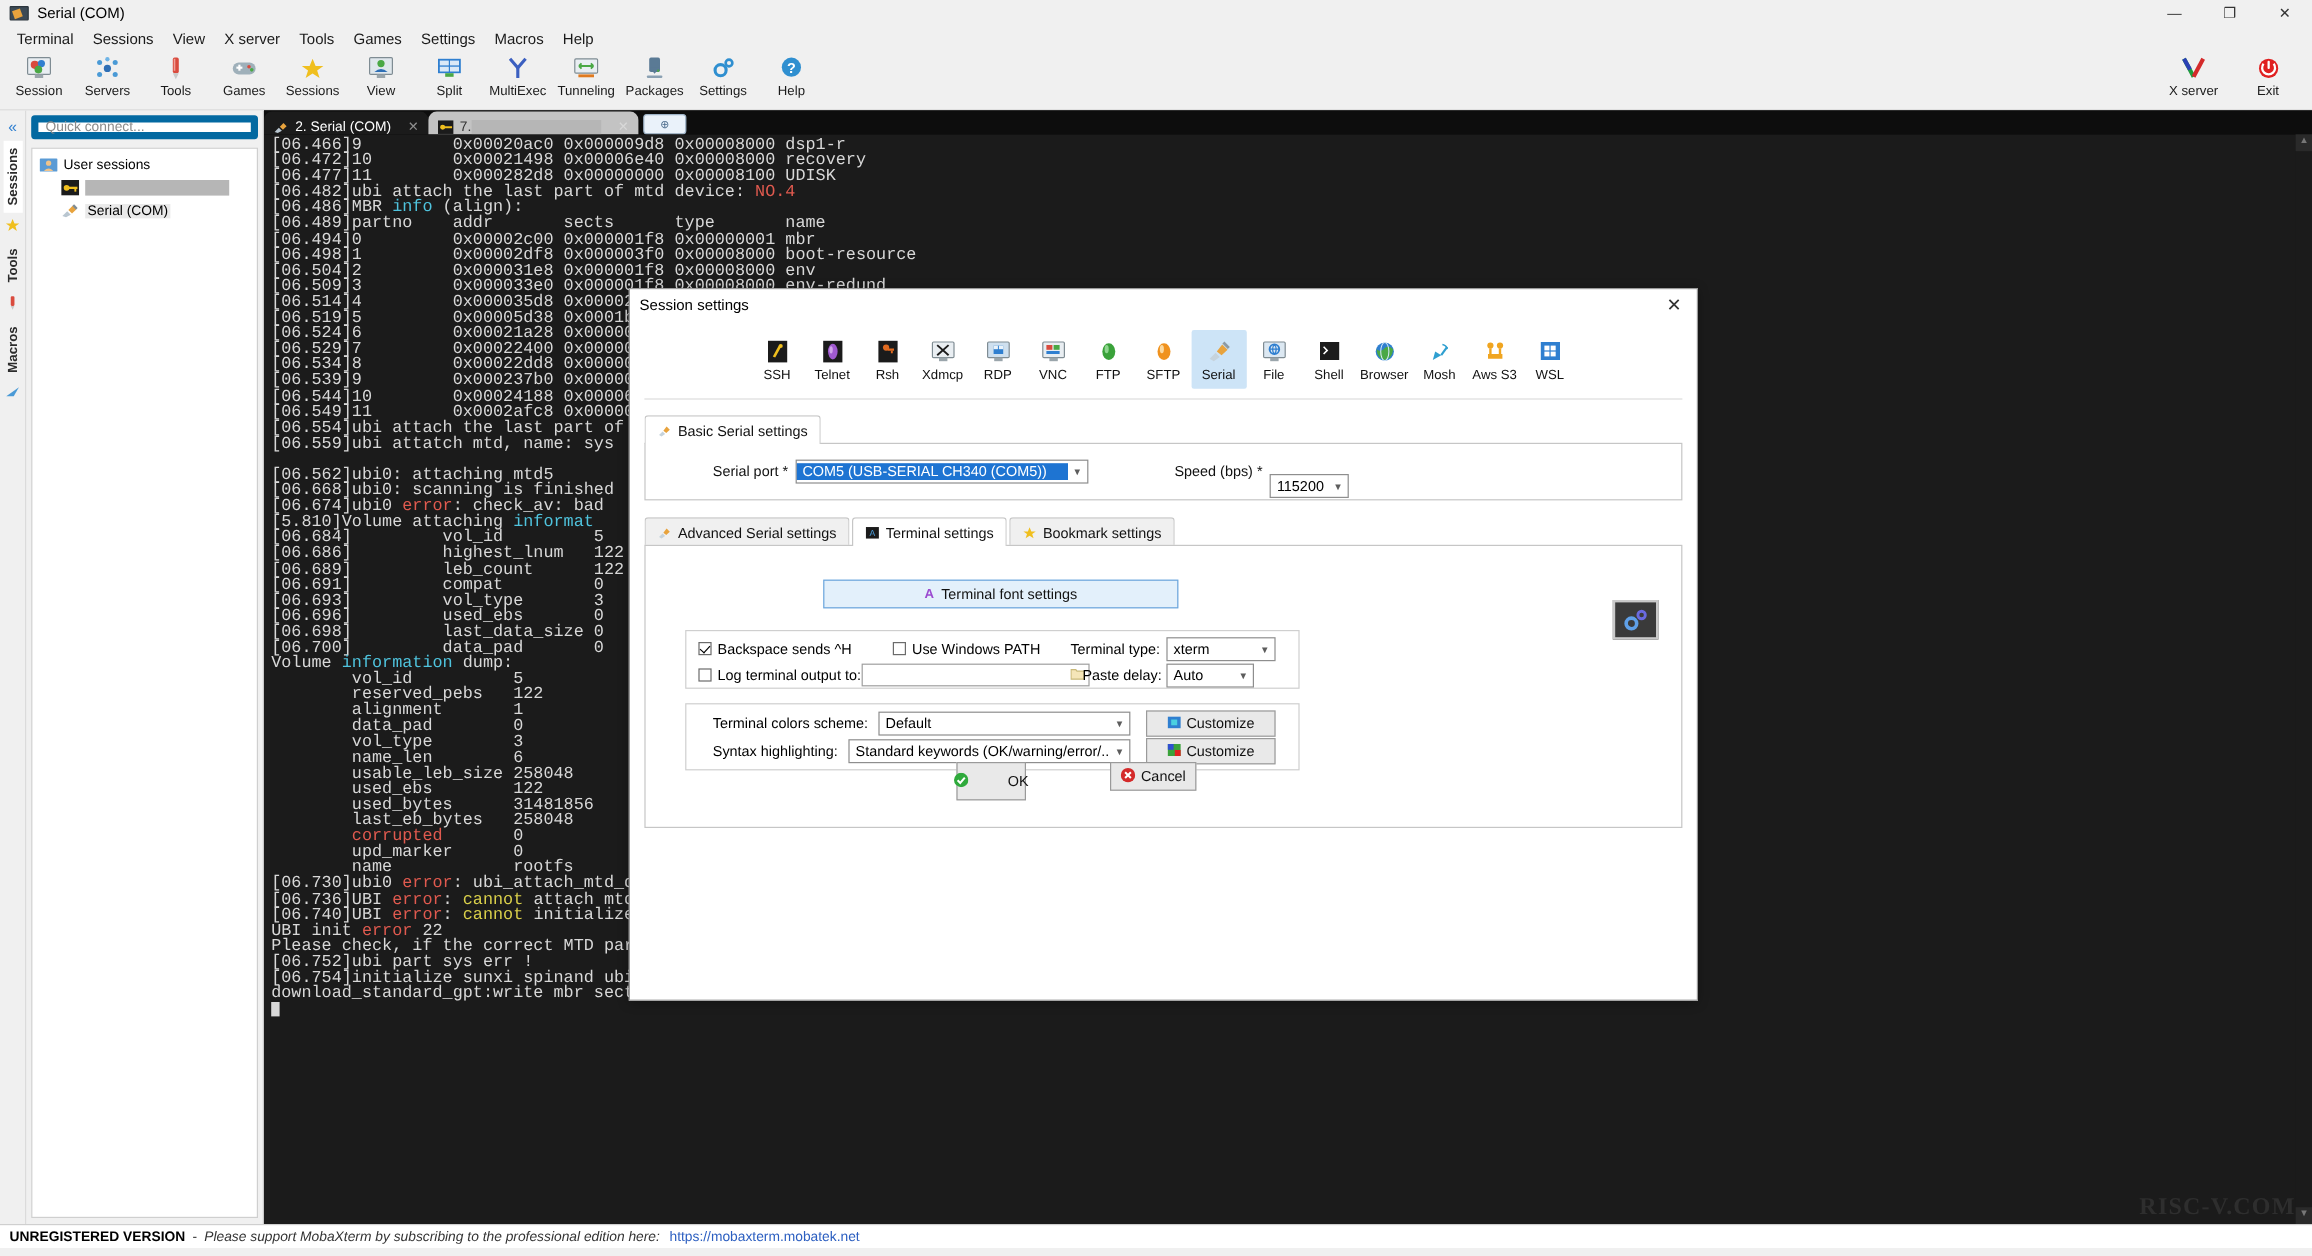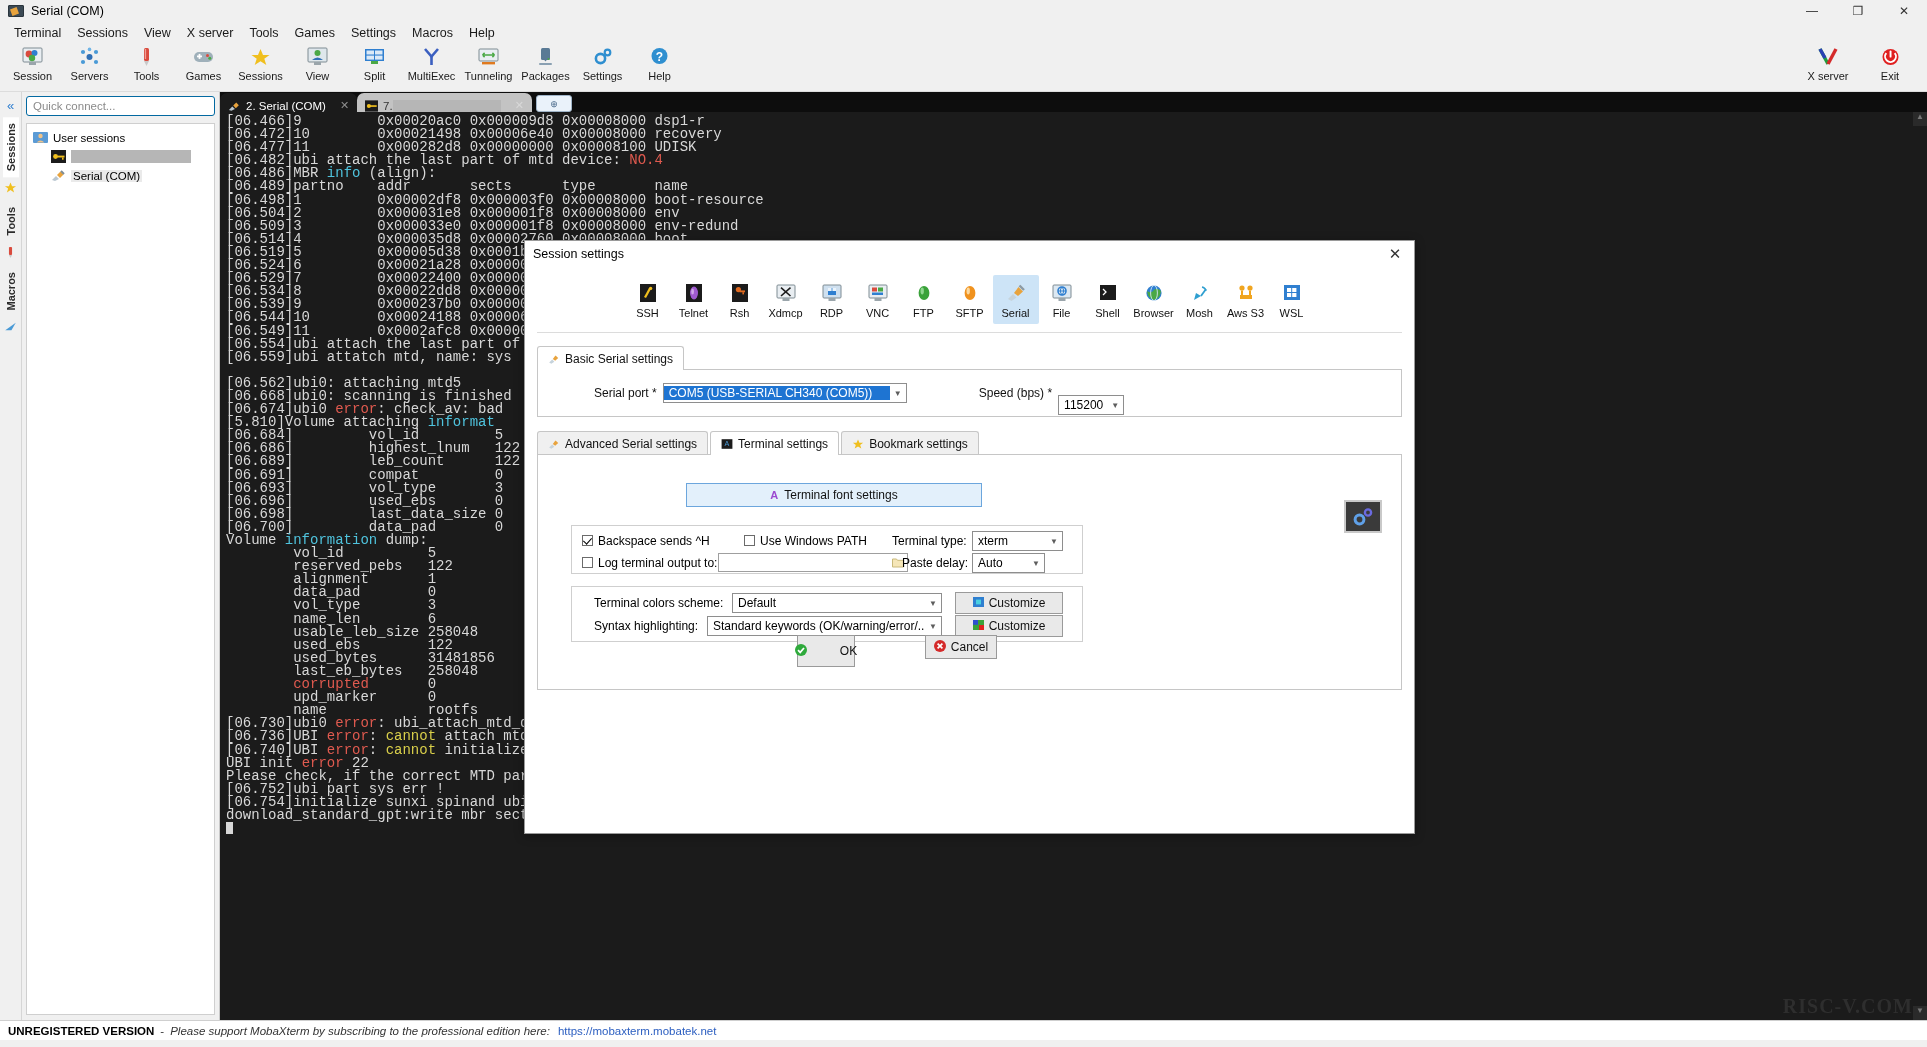--- a/index.html
+++ b/index.html
@@ -28,21 +28,21 @@
   .tbtn .lb{font-size:11px;color:#1a1a1a;margin-top:2px;}
   .tbright{position:absolute;right:6px;top:0;display:flex;}
   .tbright .tbtn{width:62px;}
   
   #bodyrow{display:flex;height:calc(1047px - 22px - 21px - 49px - 27px);}
   #leftstrip{width:22px;background:#f0f0f0;display:flex;flex-direction:column;align-items:center;border-right:1px solid #d6d6d6;}
   .vtab{writing-mode:vertical-rl;transform:rotate(180deg);font-size:11px;font-weight:bold;color:#2c2c2c;padding:6px 2px;}
   .vtab.sel{background:#fff;}
   .stripicon{margin:4px 0;font-size:12px;}
   #sidepanel{width:198px;background:#f0f0f0;border-right:1px solid #c9c9c9;padding:4px 4px 0 4px;}
-  #quickconnect{height:20px;background:#fff;border:1px solid #0369a1;border-radius:3px;display:flex;align-items:center;padding:0 6px;font-size:11.5px;color:#8b8b8b;}
+  #quickconnect{height:20px;background:#fff;border:6px solid #0369a1;border-radius:3px;display:flex;align-items:center;padding:0 6px;font-size:11.5px;color:#8b8b8b;}
   #sesstree{margin-top:7px;background:#fff;border:1px solid #cfcfcf;height:calc(100% - 32px);padding:4px 0 0 0;font-size:11.5px;}
   .trow{display:flex;align-items:center;height:19px;padding-left:6px;}
   .trow.lvl2{padding-left:24px;}
   .trow .tico{width:15px;height:13px;margin-right:5px;position:relative;flex:none;}
   .redact{background:#b6b6b6;height:13px;width:120px;}
   .trow.selrow span.lab{background:#eaeaea;padding:0 2px;}
   
   #termwrap{flex:1;background:#000;position:relative;display:flex;flex-direction:column;}
   #tabstrip{height:20px;background:#0d0d0d;display:flex;align-items:flex-end;position:relative;}
   .ttab{height:19px;display:flex;align-items:flex-end;padding:0 8px;font-size:11.5px;color:#d6d6d6;border-top-left-radius:7px;border-top-right-radius:7px;}
@@ -378,20 +378,21 @@
       </div>
       <div class="newtab">⊕</div>
     </div>
     <div id="term">
         <div class="tl"><span>[06.466]9         0x00020ac0 0x000009d8 0x00008000 dsp1-r</span></div>
         <div class="tl"><span>[06.472]10        0x00021498 0x00006e40 0x00008000 recovery</span></div>
         <div class="tl"><span>[06.477]11        0x000282d8 0x00000000 0x00008100 UDISK</span></div>
         <div class="tl"><span>[06.482]ubi attach the last part of mtd device: </span><span class="c-rd">NO.4</span></div>
         <div class="tl"><span>[06.486]MBR </span><span class="c-cy">info</span><span> (align):</span></div>
         <div class="tl"><span>[06.489]partno    addr       sects      type       name</span></div>
+        <div class="tl"><span>[06.494]0         0x00002c00 0x000001f8 0x00000001 mbr</span></div>
         <div class="tl"><span>[06.498]1         0x00002df8 0x000003f0 0x00008000 boot-resource</span></div>
         <div class="tl"><span>[06.504]2         0x000031e8 0x000001f8 0x00008000 env</span></div>
         <div class="tl"><span>[06.509]3         0x000033e0 0x000001f8 0x00008000 env-redund</span></div>
         <div class="tl"><span>[06.514]4         0x000035d8 0x00002760 0x00008000 boot</span></div>
         <div class="tl"><span>[06.519]5         0x00005d38 0x0001bcf0 0x00008000 rootfs</span></div>
         <div class="tl"><span>[06.524]6         0x00021a28 0x000009d8 0x00008000 dsp0</span></div>
         <div class="tl"><span>[06.529]7         0x00022400 0x000009d8 0x00008000 dsp0-r</span></div>
         <div class="tl"><span>[06.534]8         0x00022dd8 0x000009d8 0x00008000 dsp1</span></div>
         <div class="tl"><span>[06.539]9         0x000237b0 0x000009d8 0x00008000 dsp1-r</span></div>
         <div class="tl"><span>[06.544]10        0x00024188 0x00006e40 0x00008000 recovery</span></div>

